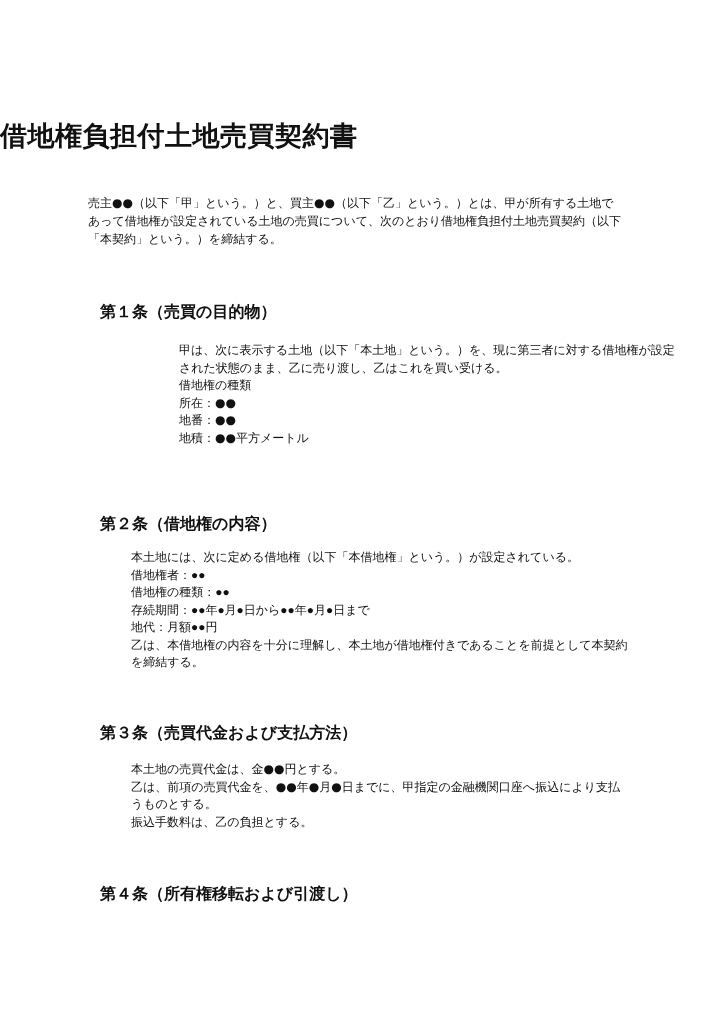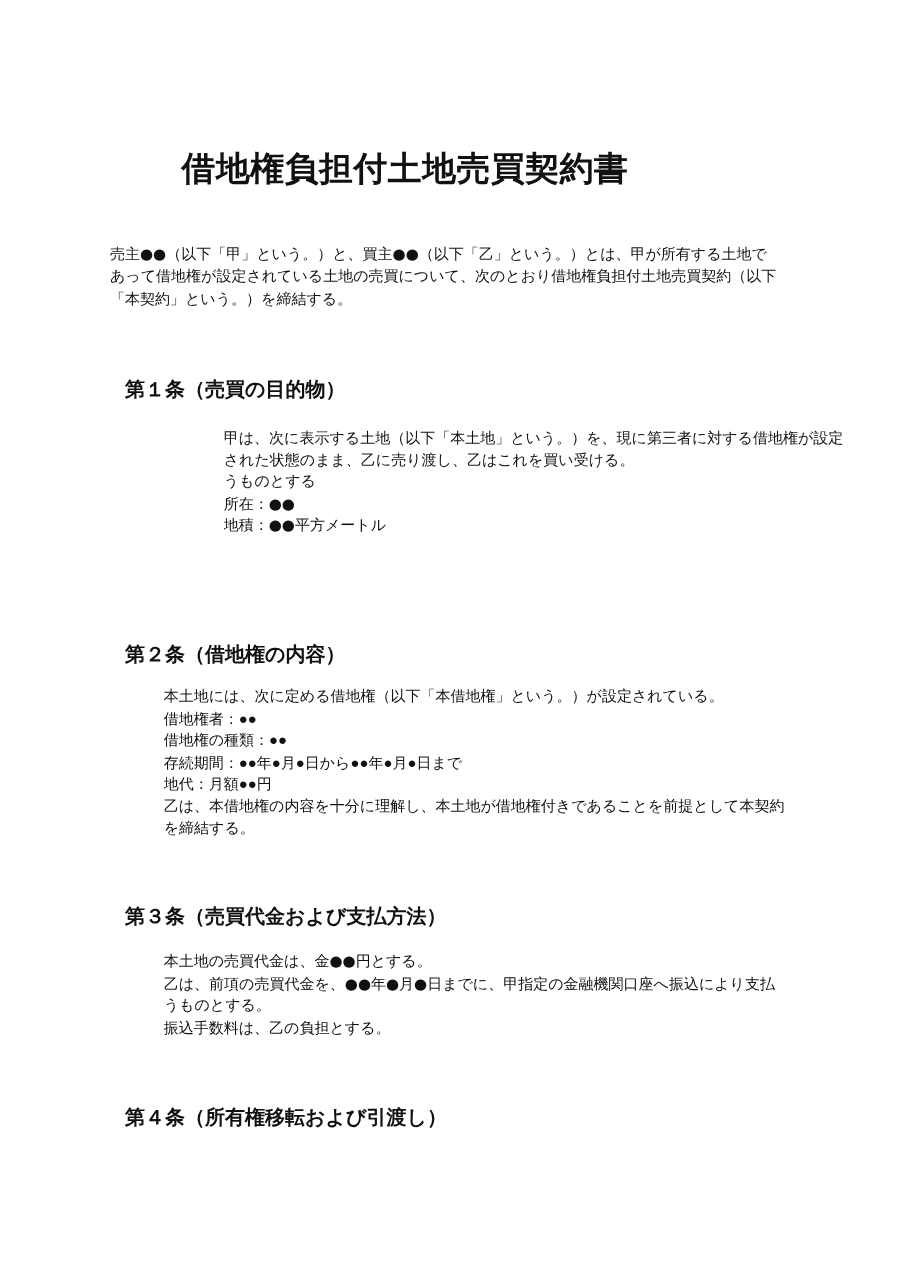--- a/index.html
+++ b/index.html
@@ -3,21 +3,21 @@
 <meta charset="utf-8">
 <style>
   html, body { margin: 0; padding: 0; background: #ffffff; }
   body {
     width: 724px; height: 1024px; position: relative; overflow: hidden;
     font-family: "DejaVu Sans", "Liberation Sans", sans-serif;
     color: #111111;
   }
   .title {
     position: absolute; left: 0; top: 118px; width: 648px;
-    text-align: center; font-size: 27px; font-weight: bold; letter-spacing: 0.5px;
+    text-align: left; font-size: 27px; font-weight: bold; letter-spacing: 0.5px;
     line-height: 36px;
   }
   .intro {
     position: absolute; left: 88px; top: 194px; width: 560px;
     font-size: 12px; line-height: 18px;
   }
   .intro div { white-space: nowrap; }
   .heading {
     position: absolute; left: 100px; font-size: 16px; font-weight: bold;
     line-height: 28px; white-space: nowrap;
@@ -38,22 +38,23 @@
   <div class="intro">
     <div>売主●●（以下「甲」という。）と、買主●●（以下「乙」という。）とは、甲が所有する土地で</div>
     <div>あって借地権が設定されている土地の売買について、次のとおり借地権負担付土地売買契約（以下</div>
     <div>「本契約」という。）を締結する。</div>
   </div>
 
   <div class="heading" style="top:298px;">第１条（売買の目的物）</div>
   <div class="body-block" style="top:342px;margin-left:48px;">
     <div>甲は、次に表示する土地（以下「本土地」という。）を、現に第三者に対する借地権が設定</div>
     <div>された状態のまま、乙に売り渡し、乙はこれを買い受ける。</div>
-    <div>うものとする</div>
+    <div>借地権の種類</div>
     <div>所在：●●</div>
+    <div>地番：●●</div>
     <div>地積：●●平方メートル</div>
   </div>
 
   <div class="heading" style="top:510px;">第２条（借地権の内容）</div>
   <div class="body-block" style="top:550px;font-family:Liberation Mono, monospace;">
     <div>本土地には、次に定める借地権（以下「本借地権」という。）が設定されている。</div>
     <div>借地権者：●●</div>
     <div>借地権の種類：●●</div>
     <div>存続期間：●●年●月●日から●●年●月●日まで</div>
     <div>地代：月額●●円</div>

